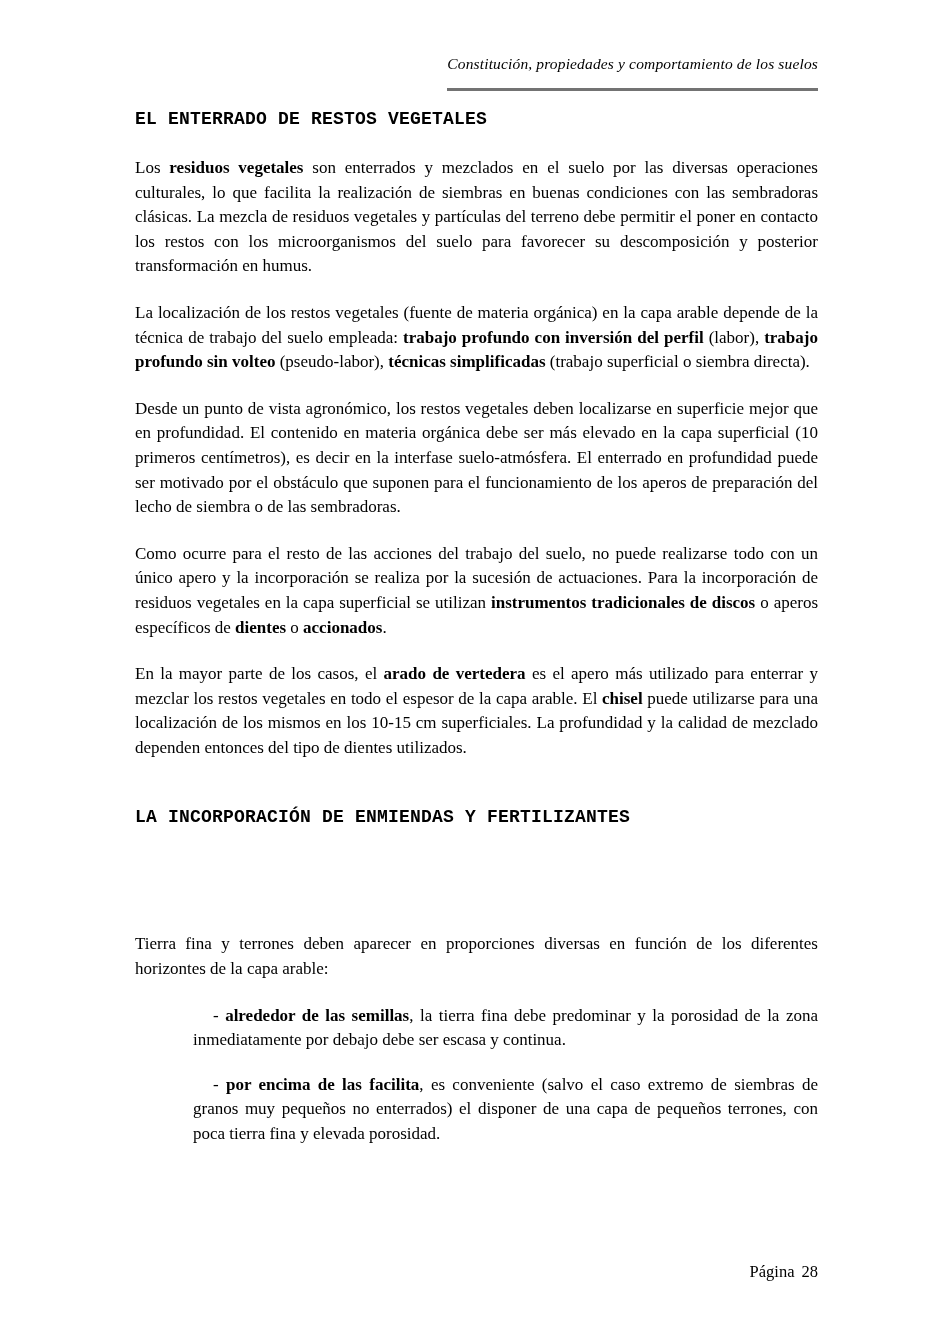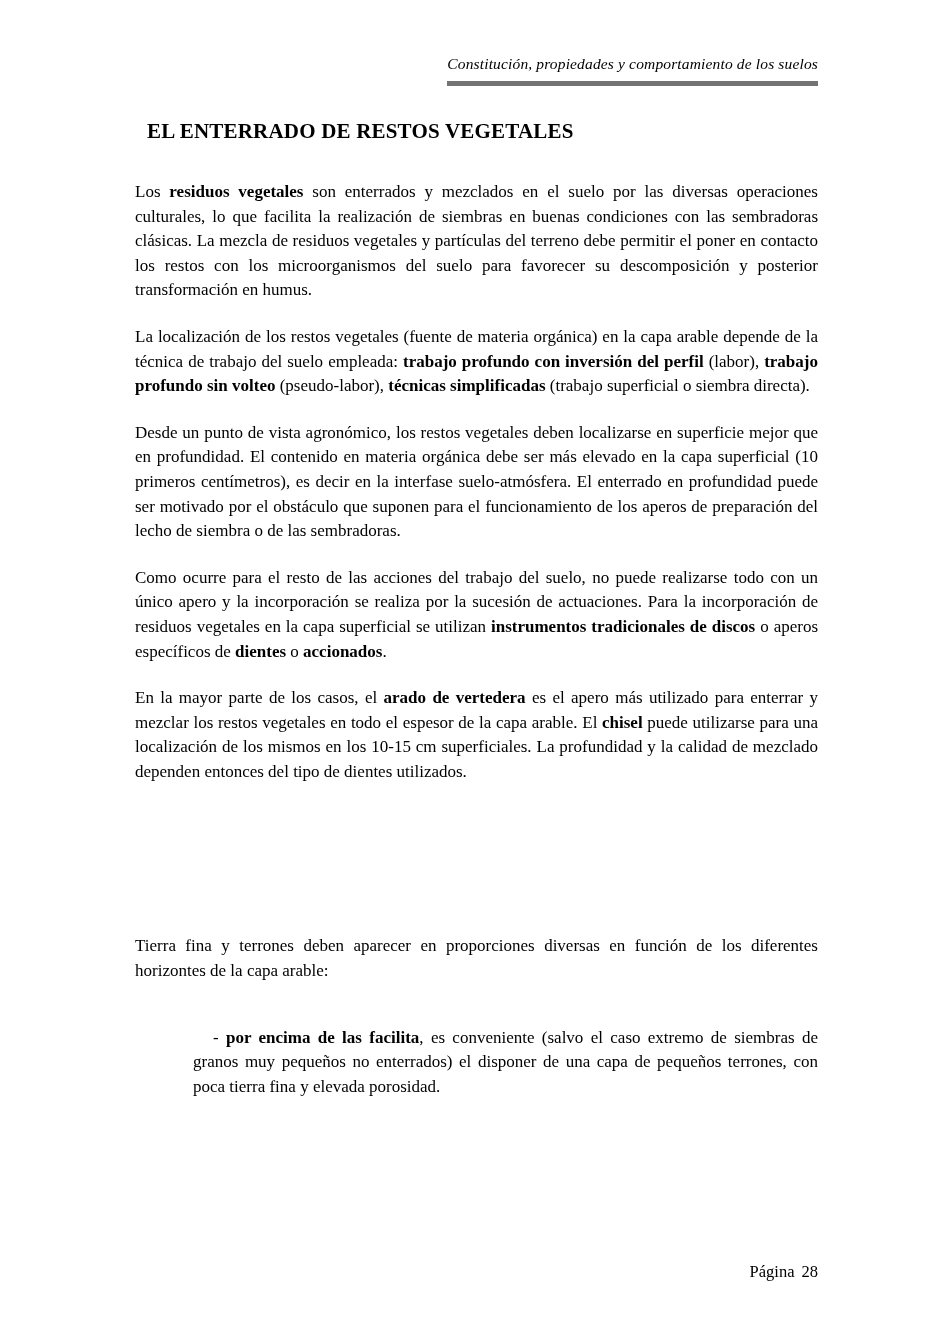--- a/index.html
+++ b/index.html
@@ -30,40 +30,40 @@
     left: 135px;
     top: 54px;
     width: 683px;
     text-align: right;
   }
   .running-header .hdr-text {
     font-family: "Liberation Serif", "DejaVu Serif", serif;
     font-style: italic;
     font-size: 15.5px;
     letter-spacing: 0.15px;
-    border-bottom: 5px solid #737373;
-    padding-bottom: 9px;
+    border-bottom: 3px solid #737373;
+    padding-bottom: 16px;
     display: inline;
     line-height: 20px;
   }
 
   
   .content {
     position: absolute;
     left: 135px;
     top: 108px;
     width: 683px;
   }
 
   h2.section-heading {
-    font-family: Liberation Serif, serif;
+    font-family: Liberation Mono, monospace;
     font-weight: bold;
-    font-size: 21px;
+    font-size: 18px;
     letter-spacing: 0.2px;
-    margin: 12px;
+    margin: 0;
     padding: 0;
     line-height: 22px;
   }
 
   p.body-para {
     font-size: 17px;
     line-height: 24.6px;
     text-align: justify;
     text-justify: inter-word;
     margin: 0;
@@ -122,26 +122,28 @@
       <p class="body-para"><span>Los </span><b>residuos vegetales</b><span> son enterrados y mezclados en el suelo por las diversas operaciones culturales, lo que facilita la realización de siembras en buenas condiciones con las sembradoras clásicas. La mezcla de residuos vegetales y partículas del terreno debe permitir el poner en contacto los restos con los microorganismos del suelo para favorecer su descomposición y posterior transformación en humus.</span></p>
       <div class="sp-para"></div>
       <p class="body-para"><span>La localización de los restos vegetales (fuente de materia orgánica) en la capa arable depende de la técnica de trabajo del suelo empleada: </span><b>trabajo profundo con inversión del perfil</b><span> (labor), </span><b>trabajo profundo sin volteo</b><span> (pseudo-labor), </span><b>técnicas simplificadas</b><span> (trabajo superficial o siembra directa).</span></p>
       <div class="sp-para"></div>
       <p class="body-para"><span>Desde un punto de vista agronómico, los restos vegetales deben localizarse en superficie mejor que en profundidad. El contenido en materia orgánica debe ser más elevado en la capa superficial (10 primeros centímetros), es decir en la interfase suelo-atmósfera. El enterrado en profundidad puede ser motivado por el obstáculo que suponen para el funcionamiento de los aperos de preparación del lecho de siembra o de las sembradoras.</span></p>
       <div class="sp-para"></div>
       <p class="body-para"><span>Como ocurre para el resto de las acciones del trabajo del suelo, no puede realizarse todo con un único apero y la incorporación se realiza por la sucesión de actuaciones. Para la incorporación de residuos vegetales en la capa superficial se utilizan </span><b>instrumentos tradicionales de discos</b><span> o aperos específicos de </span><b>dientes</b><span> o </span><b>accionados</b><span>.</span></p>
       <div class="sp-para"></div>
       <p class="body-para"><span>En la mayor parte de los casos, el </span><b>arado de vertedera</b><span> es el apero más utilizado para enterrar y mezclar los restos vegetales en todo el espesor de la capa arable. El </span><b>chisel</b><span> puede utilizarse para una localización de los mismos en los 10-15 cm superficiales. La profundidad y la calidad de mezclado dependen entonces del tipo de dientes utilizados.</span></p>
       <div class="sp-before-h2"></div>
+      <h2 class="section-heading">LA INCORPORACIÓN DE ENMIENDAS Y FERTILIZANTES</h2>
       <div class="sp-after-h2"></div>
       <div class="sp-before-h3"></div>
       <div class="sp-after-h3"></div>
       <p class="body-para"><span>Tierra fina y terrones deben aparecer en proporciones diversas en función de los diferentes horizontes de la capa arable:</span></p>
       <div class="bullet-block">
         <div class="sp-para"></div>
+        <p><span>- </span><b>alrededor de las semillas</b><span>, la tierra fina debe predominar y la porosidad de la zona inmediatamente por debajo debe ser escasa y continua.</span></p>
         <div class="sp-bullet"></div>
         <p><span>- </span><b>por encima de las facilita</b><span>, es conveniente (salvo el caso extremo de siembras de granos muy pequeños no enterrados) el disponer de una capa de pequeños terrones, con poca tierra fina y elevada porosidad.</span></p>
       </div>
     </div>
 
   <div class="page-footer">
     <span class="folio-label">Página</span><span class="folio-number">28</span>
   </div>
 
 </div>

